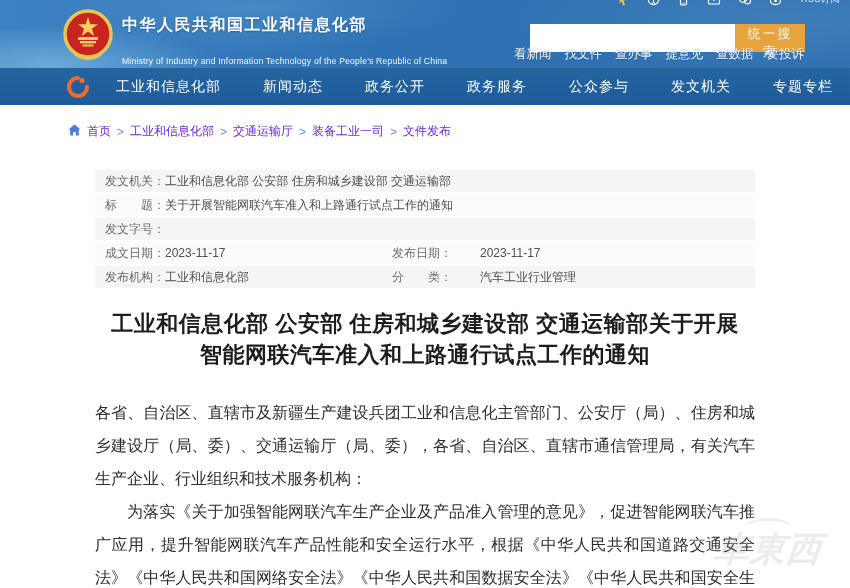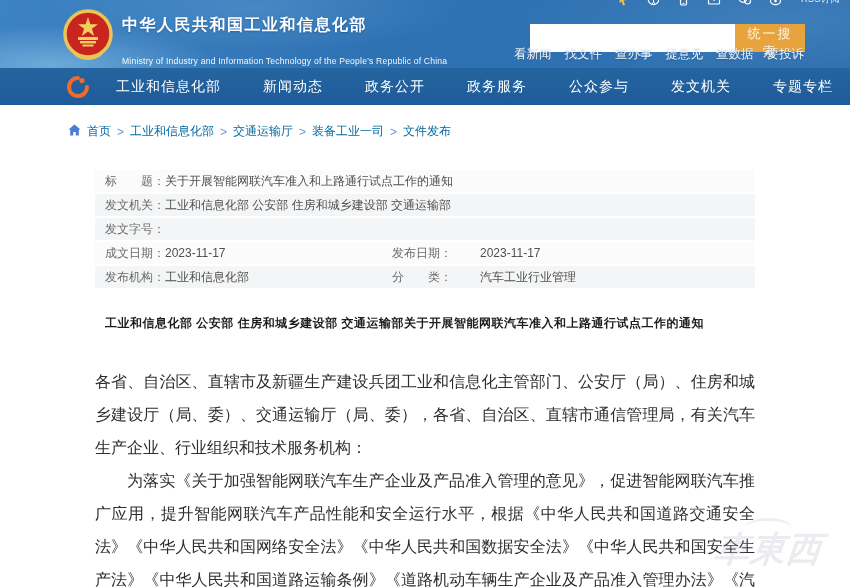--- a/index.html
+++ b/index.html
@@ -43,38 +43,38 @@
     display:flex;align-items:center;
   }
   .nav-logo{margin-left:64px;width:28px;height:28px;flex:0 0 auto;}
   .nav-items{display:flex;margin-left:24px;gap:42px;}
   .nav-item{font-size:14px;color:#ffffff;letter-spacing:1px;cursor:pointer;white-space:nowrap;}
   
   .breadcrumb{
     position:absolute;left:68px;top:123px;display:flex;align-items:center;gap:6px;
     font-size:12px;color:#4a7cd5;
   }
-  .breadcrumb .crumb{cursor:pointer;color:#0369a1;}
+  .breadcrumb .crumb{cursor:pointer;color:#6d28d9;}
   .breadcrumb .sep{color:#6b93dd;}
   
   .content{position:absolute;left:95px;top:170px;width:660px;}
   .meta-table{width:660px;}
   .meta-row{
     display:flex;align-items:flex-start;padding:4px 10px;margin-bottom:2px;
     font-size:12px;line-height:14px;color:#5a5a5a;box-sizing:border-box;
   }
   .meta-row.odd{background:#f4f5f6;}
   .meta-row.even{background:#fbfbfc;}
   .meta-label{color:#6a6a6a;white-space:pre;flex:0 0 auto;}
   .meta-value{color:#4f4f4f;}
   .meta-pair1{flex:0 0 287px;display:flex;}
   .meta-pair2{display:flex;gap:28px;}
   .doc-title{
-    margin:20px auto 0 auto;width:640px;text-align:left;
-    font-size:12px;font-weight:bold;color:#1d1d1d;line-height:31px;
+    margin:20px auto 0 auto;width:640px;text-align:center;
+    font-size:22px;font-weight:bold;color:#1d1d1d;line-height:31px;
     font-family:"Liberation Sans",sans-serif;letter-spacing:.5px;
   }
   .doc-body{
     margin-top:26px;font-family:"Liberation Serif","DejaVu Serif",serif;
     font-size:16px;color:#2e2e2e;line-height:33px;text-align:justify;
   }
   .para{margin:0;}
   .para.indent{text-indent:2em;}
   
   .watermark{
@@ -199,27 +199,27 @@
   <span class="crumb">交通运输厅</span>
   <span class="sep">&gt;</span>
   <span class="crumb">装备工业一司</span>
   <span class="sep">&gt;</span>
   <span class="crumb">文件发布</span>
 </div>
 
 <div class="content">
 
   <div class="meta-table">
+    <div class="meta-row odd">
+      <span class="meta-label">发文机关：</span>
+      <span class="meta-value">工业和信息化部 公安部 住房和城乡建设部 交通运输部</span>
+    </div>
     <div class="meta-row even">
       <span class="meta-label">标　　题：</span>
       <span class="meta-value">关于开展智能网联汽车准入和上路通行试点工作的通知</span>
-    </div>
-    <div class="meta-row odd">
-      <span class="meta-label">发文机关：</span>
-      <span class="meta-value">工业和信息化部 公安部 住房和城乡建设部 交通运输部</span>
     </div>
     <div class="meta-row odd">
       <span class="meta-label">发文字号：</span>
     </div>
     <div class="meta-row even">
       <span class="meta-pair1">
         <span class="meta-label">成文日期：</span>
         <span class="meta-value">2023-11-17</span>
       </span>
       <span class="meta-pair2">

